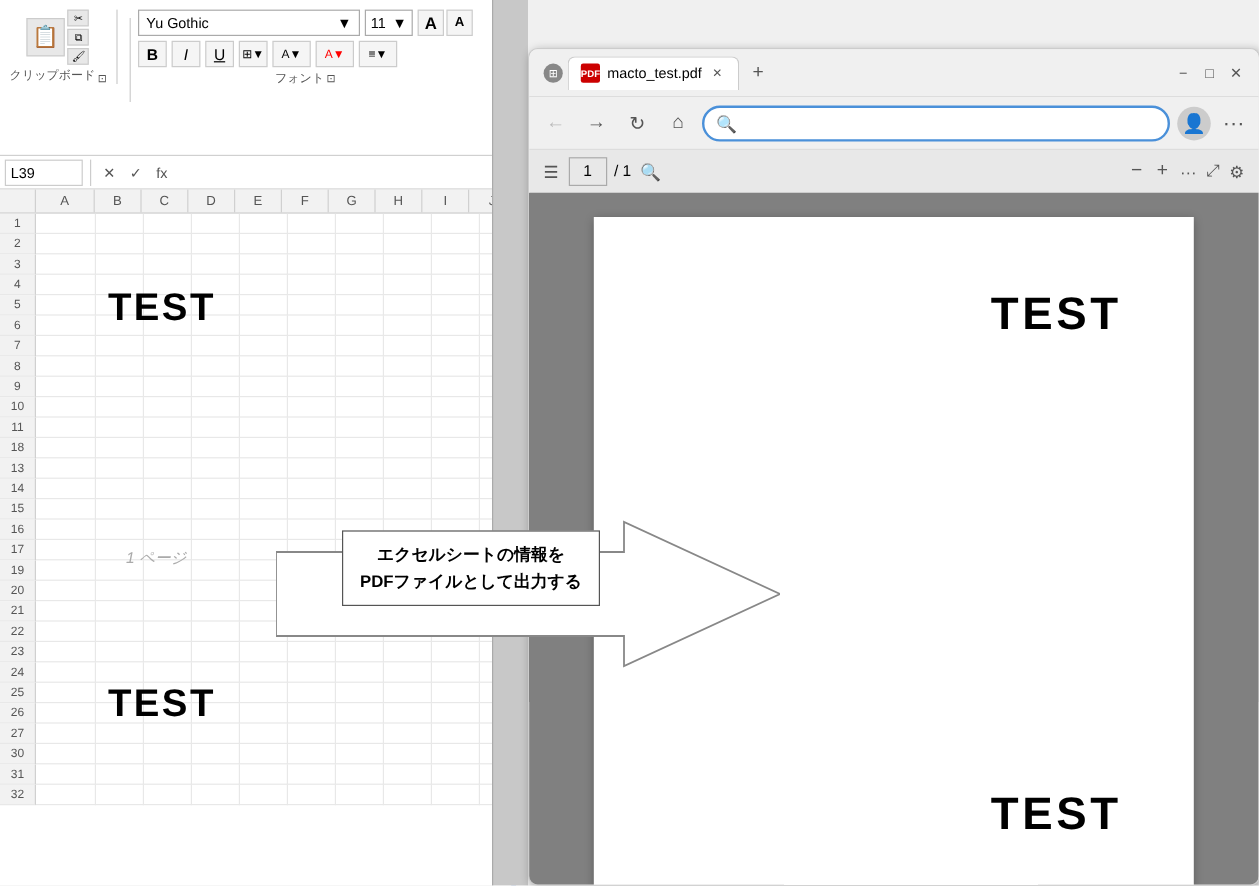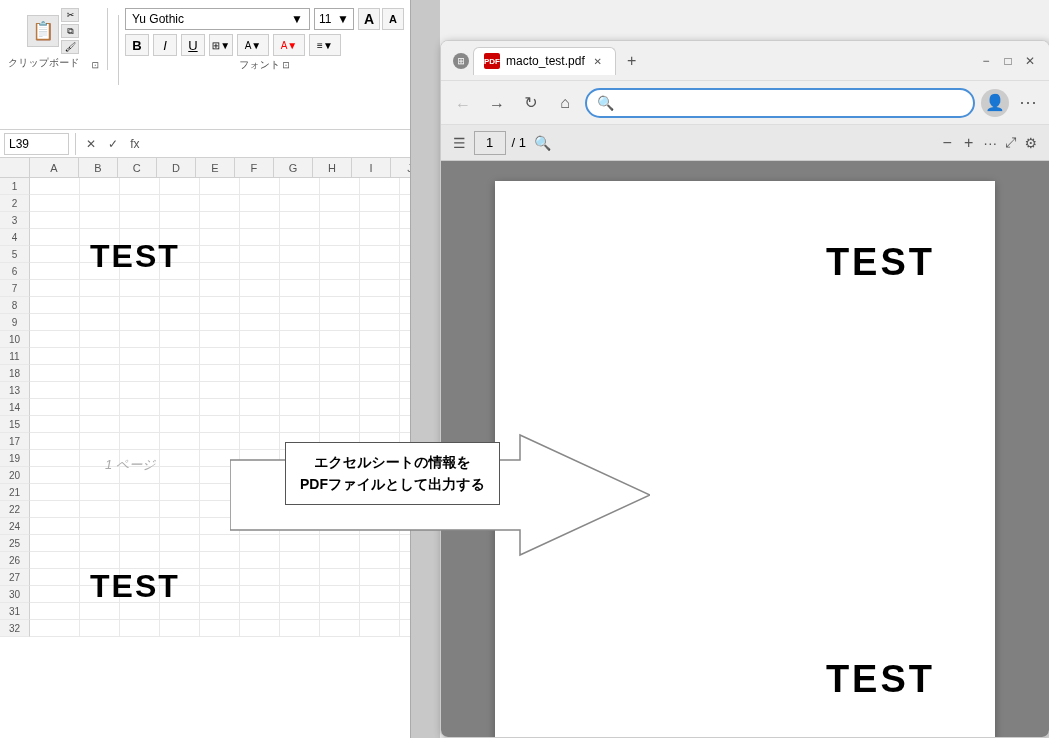--- a/index.html
+++ b/index.html
@@ -60,21 +60,21 @@
       display: flex; align-items: center; justify-content: center;
       font-size: 9px;
     }
 
     .clipboard-label {
       font-size: 10px;
       color: #555;
       margin-top: 2px;
       display: flex;
       align-items: flex-end;
-      gap: 12px;
+      gap: 2px;
     }
 
     .font-section {
       display: flex;
       flex-direction: column;
     }
 
     .font-row1 {
       display: flex;
       align-items: center;
@@ -815,20 +815,33 @@
           <div class="grid-cell" style="width: 40px; min-width: 40px;"></div>
           <div class="grid-cell" style="width: 40px; min-width: 40px;"></div>
           <div class="grid-cell" style="width: 40px; min-width: 40px;"></div>
           <div class="grid-cell" style="width: 40px; min-width: 40px;"></div>
           <div class="grid-cell" style="width: 40px; min-width: 40px;"></div>
           <div class="grid-cell" style="width: 40px; min-width: 40px;"></div>
           <div class="grid-cell" style="width: 40px; min-width: 40px;"></div>
           <div class="grid-cell" style="width: 40px; min-width: 40px; border-right: 3px solid rgb(68, 114, 196);"></div>
         </div>
         <div class="grid-row">
+          <div class="row-num">16</div>
+          <div class="grid-cell" style="width: 50px; min-width: 50px;"></div>
+          <div class="grid-cell" style="width: 40px; min-width: 40px;"></div>
+          <div class="grid-cell" style="width: 40px; min-width: 40px;"></div>
+          <div class="grid-cell" style="width: 40px; min-width: 40px;"></div>
+          <div class="grid-cell" style="width: 40px; min-width: 40px;"></div>
+          <div class="grid-cell" style="width: 40px; min-width: 40px;"></div>
+          <div class="grid-cell" style="width: 40px; min-width: 40px;"></div>
+          <div class="grid-cell" style="width: 40px; min-width: 40px;"></div>
+          <div class="grid-cell" style="width: 40px; min-width: 40px;"></div>
+          <div class="grid-cell" style="width: 40px; min-width: 40px; border-right: 3px solid rgb(68, 114, 196);"></div>
+        </div>
+        <div class="grid-row">
           <div class="row-num">17</div>
           <div class="grid-cell" style="width: 50px; min-width: 50px;"></div>
           <div class="grid-cell" style="width: 40px; min-width: 40px;"></div>
           <div class="grid-cell" style="width: 40px; min-width: 40px;"></div>
           <div class="grid-cell" style="width: 40px; min-width: 40px;"></div>
           <div class="grid-cell" style="width: 40px; min-width: 40px;"></div>
           <div class="grid-cell" style="width: 40px; min-width: 40px;"></div>
           <div class="grid-cell" style="width: 40px; min-width: 40px;"></div>
           <div class="grid-cell" style="width: 40px; min-width: 40px;"></div>
           <div class="grid-cell" style="width: 40px; min-width: 40px;"></div>
@@ -868,20 +881,33 @@
           <div class="grid-cell" style="width: 40px; min-width: 40px;"></div>
           <div class="grid-cell" style="width: 40px; min-width: 40px;"></div>
           <div class="grid-cell" style="width: 40px; min-width: 40px;"></div>
           <div class="grid-cell" style="width: 40px; min-width: 40px;"></div>
           <div class="grid-cell" style="width: 40px; min-width: 40px;"></div>
           <div class="grid-cell" style="width: 40px; min-width: 40px;"></div>
           <div class="grid-cell" style="width: 40px; min-width: 40px; border-right: 3px solid rgb(68, 114, 196);"></div>
         </div>
         <div class="grid-row">
           <div class="row-num">22</div>
+          <div class="grid-cell" style="width: 50px; min-width: 50px;"></div>
+          <div class="grid-cell" style="width: 40px; min-width: 40px;"></div>
+          <div class="grid-cell" style="width: 40px; min-width: 40px;"></div>
+          <div class="grid-cell" style="width: 40px; min-width: 40px;"></div>
+          <div class="grid-cell" style="width: 40px; min-width: 40px;"></div>
+          <div class="grid-cell" style="width: 40px; min-width: 40px;"></div>
+          <div class="grid-cell" style="width: 40px; min-width: 40px;"></div>
+          <div class="grid-cell" style="width: 40px; min-width: 40px;"></div>
+          <div class="grid-cell" style="width: 40px; min-width: 40px;"></div>
+          <div class="grid-cell" style="width: 40px; min-width: 40px; border-right: 3px solid rgb(68, 114, 196);"></div>
+        </div>
+        <div class="grid-row">
+          <div class="row-num">23</div>
           <div class="grid-cell" style="width: 50px; min-width: 50px;"></div>
           <div class="grid-cell" style="width: 40px; min-width: 40px;"></div>
           <div class="grid-cell" style="width: 40px; min-width: 40px;"></div>
           <div class="grid-cell" style="width: 40px; min-width: 40px;"></div>
           <div class="grid-cell" style="width: 40px; min-width: 40px;"></div>
           <div class="grid-cell" style="width: 40px; min-width: 40px;"></div>
           <div class="grid-cell" style="width: 40px; min-width: 40px;"></div>
           <div class="grid-cell" style="width: 40px; min-width: 40px;"></div>
           <div class="grid-cell" style="width: 40px; min-width: 40px;"></div>
           <div class="grid-cell" style="width: 40px; min-width: 40px; border-right: 3px solid rgb(68, 114, 196);"></div>

